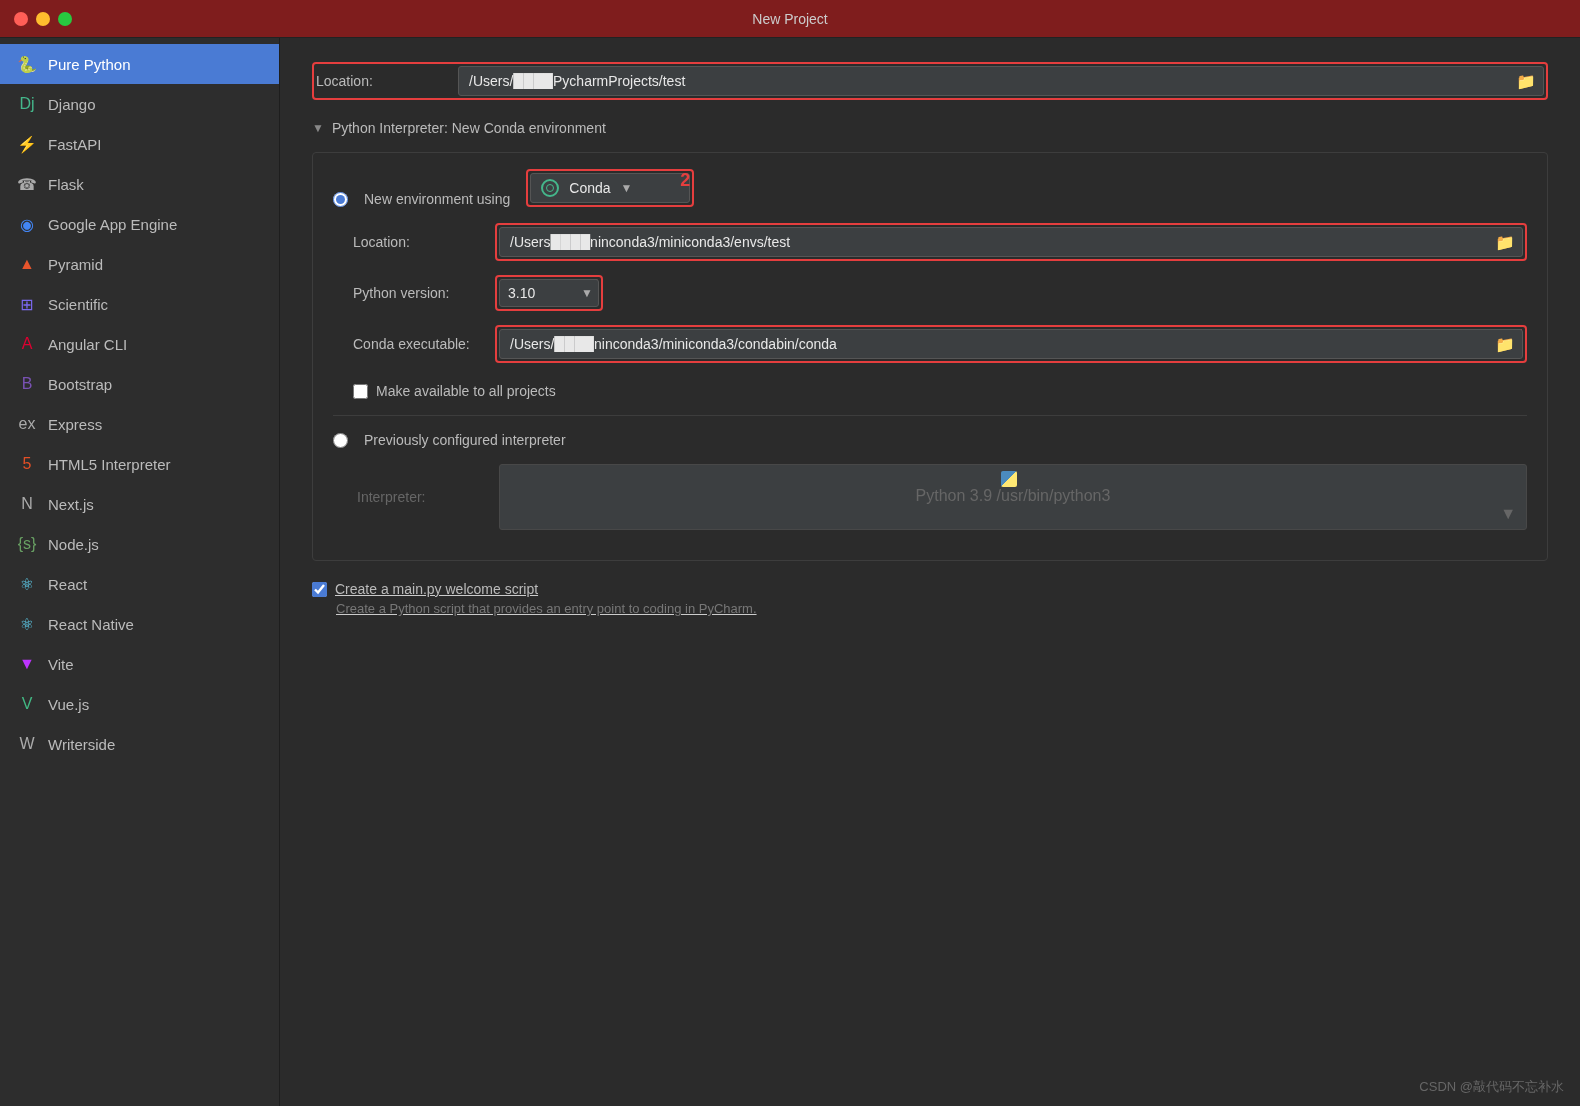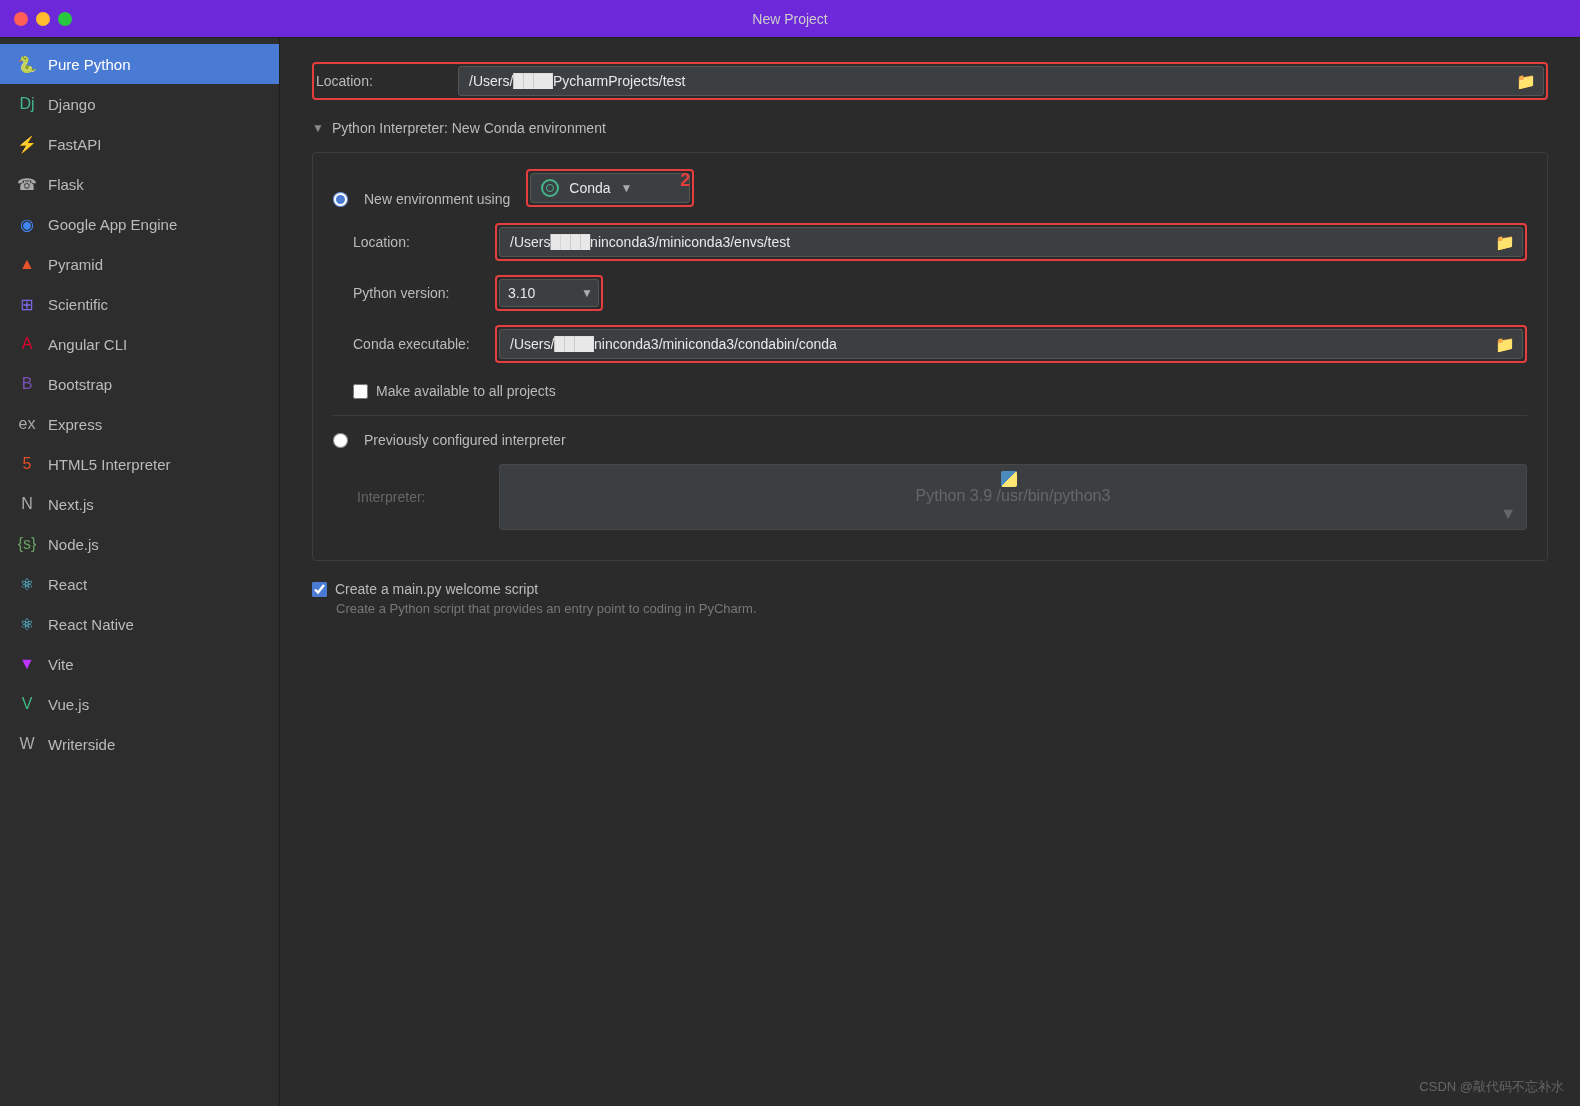--- a/index.html
+++ b/index.html
@@ -7,21 +7,21 @@
       font-family: -apple-system, BlinkMacSystemFont, 'Segoe UI', sans-serif;
       background: #2b2b2b;
       color: #ccc;
       width: 1580px;
       height: 1106px;
       overflow: hidden;
       display: flex;
       flex-direction: column;
     }
     .titlebar {
-      background: #6d28d9;
+      background: #7f1d1d;
       height: 38px;
       display: flex;
       align-items: center;
       justify-content: center;
       position: relative;
       border-bottom: 1px solid #222;
     }
     .titlebar-buttons {
       position: absolute;
       left: 14px;
@@ -221,20 +221,21 @@
     }
     
     .separator {
       height: 1px;
       background: #3d3d3d;
       margin: 16px 0;
     }
     
     .welcome-section {
       margin-top: 20px;
+      text-decoration: underline;
     }
     .welcome-checkbox-row {
       display: flex;
       align-items: center;
       gap: 8px;
       font-size: 14px;
       color: #bbb;
       margin-bottom: 4px;
     }
     .welcome-desc {

